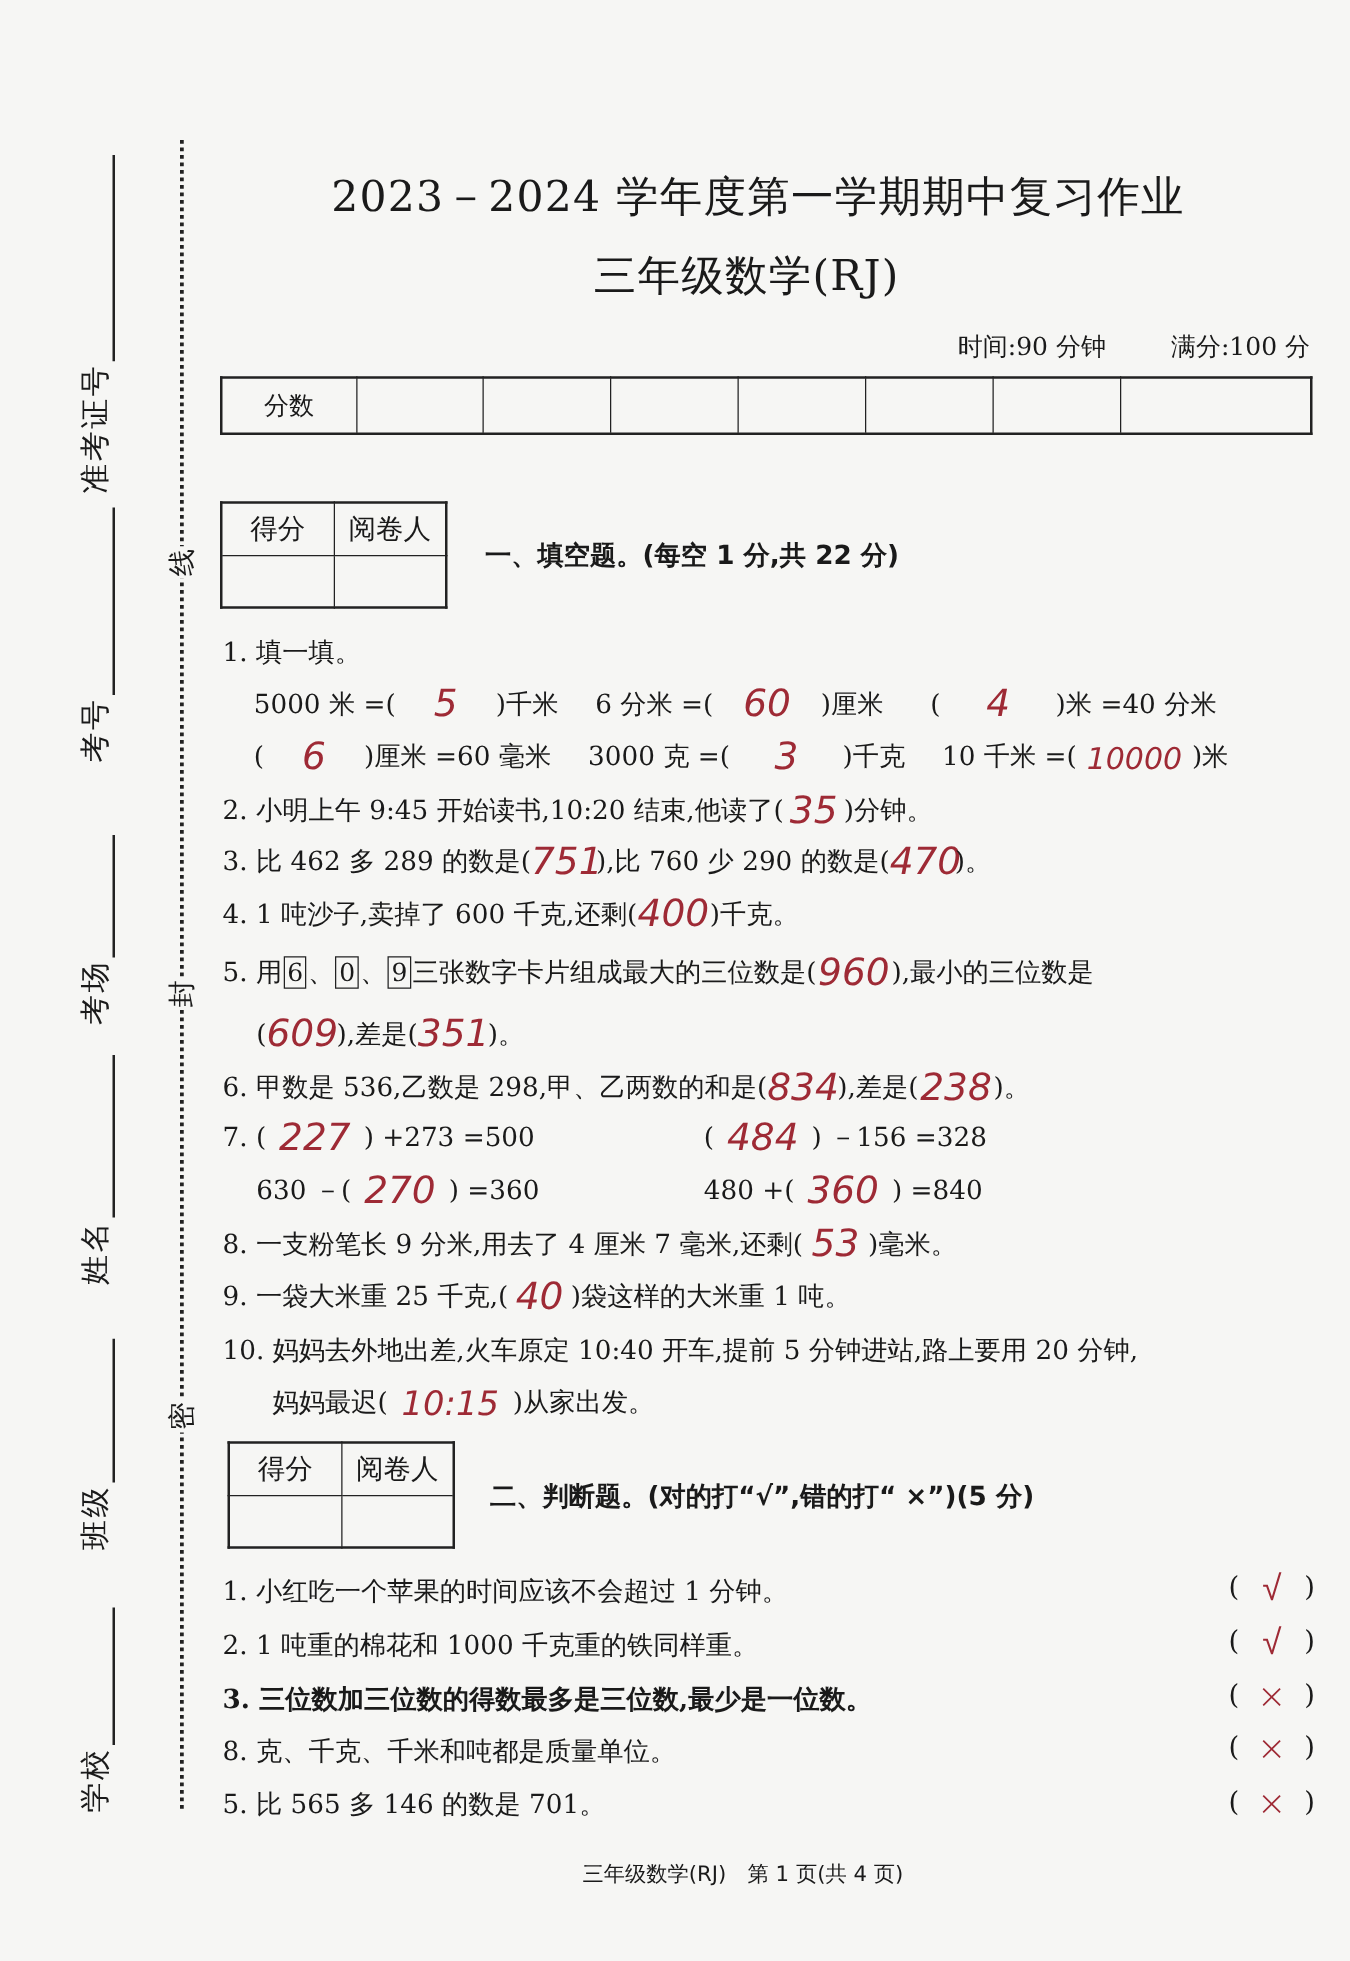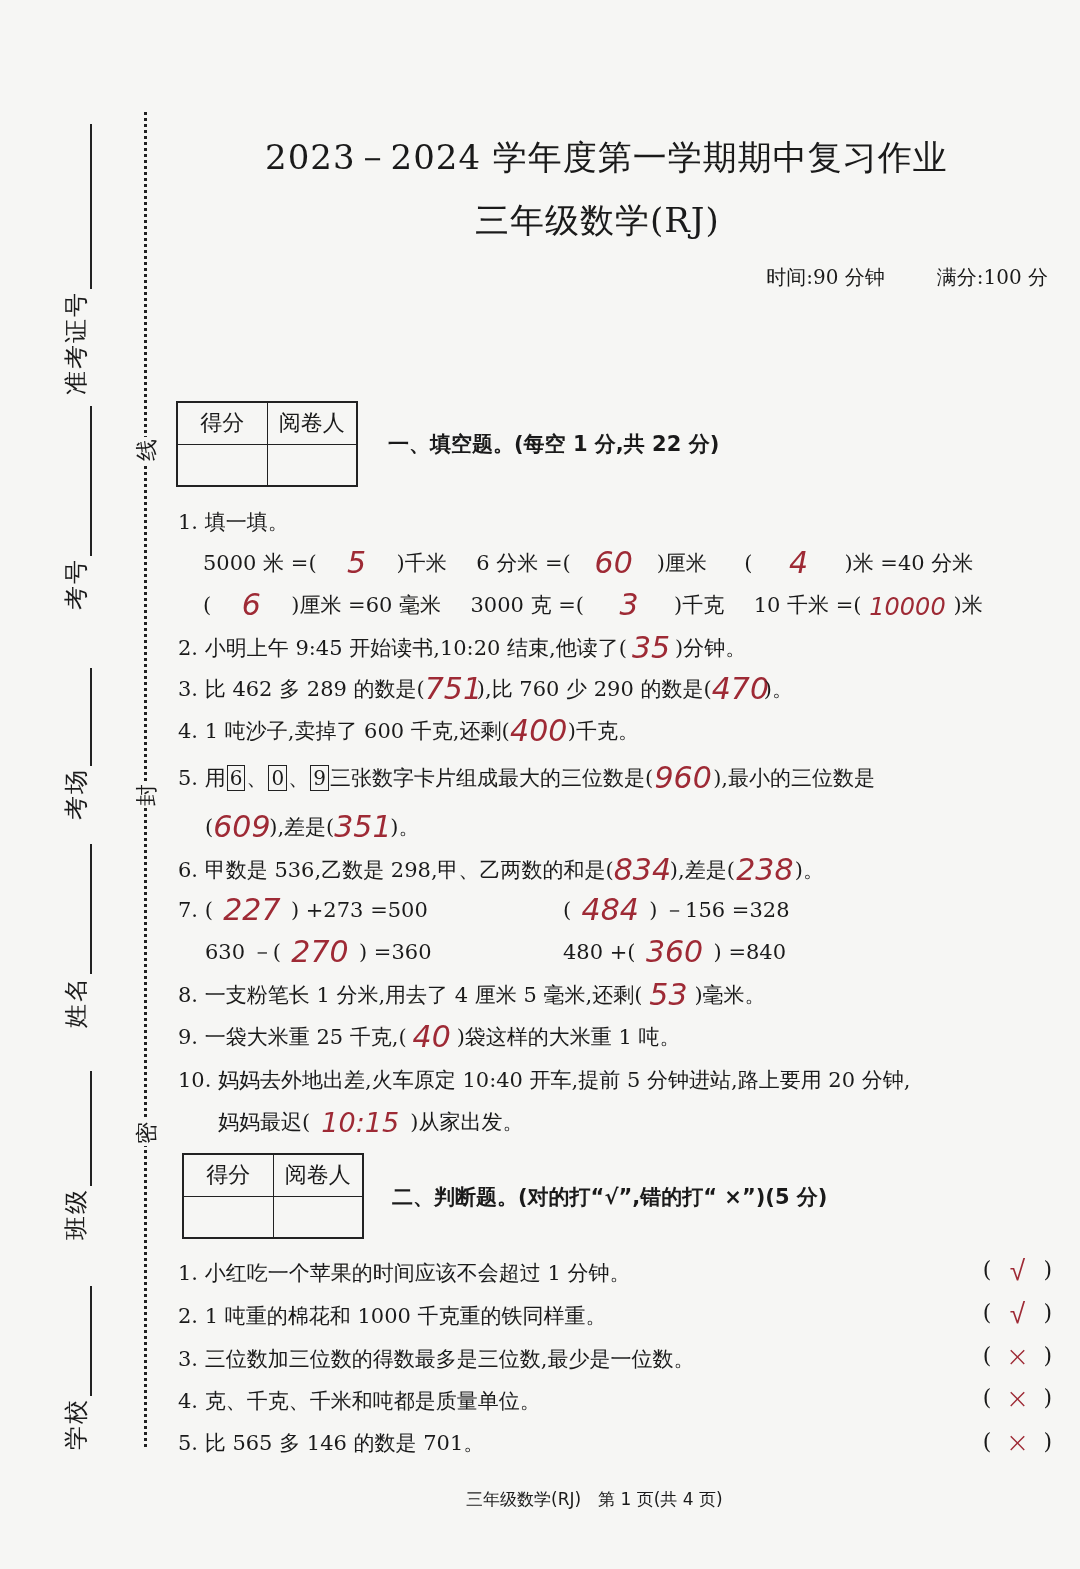--- a/index.html
+++ b/index.html
@@ -82,20 +82,30 @@
 
 <div class="title">2023－2024 学年度第一学期期中复习作业</div>
 <div class="subtitle">三年级数学(RJ)</div>
 <div class="meta">
   <span>时间:90 分钟</span>
   <span>满分:100 分</span>
 </div>
 
 <table class="score-table">
   <tbody>
+  <tr>
+    <td class="hd">分数</td>
+    <td></td>
+    <td></td>
+    <td></td>
+    <td></td>
+    <td></td>
+    <td></td>
+    <td></td>
+  </tr>
 </tbody>
   </table>
 
 <table class="grader" style="left:176px; top:401px;">
   <tbody>
       <tr>
     <td>得分</td>
     <td>阅卷人</td>
   </tr>
   <tr>
@@ -152,21 +162,21 @@
   <span>(</span><span class="ans" style="width:78px">484</span><span>) －156 =328</span>
 </div>
 <div class="q" style="left:205px; top:937px;">
   <span>630 －(</span><span class="ans" style="width:78px">270</span><span>) =360</span>
 </div>
 <div class="q" style="left:563px; top:937px;">
   <span>480 +(</span><span class="ans" style="width:78px">360</span><span>) =840</span>
 </div>
 
 <div class="q" style="left:178px; top:980px;">
-  <span>8. 一支粉笔长 1 分米,用去了 4 厘米 5 毫米,还剩(</span><span class="ans" style="width:52px">53</span><span>)毫米。</span>
+  <span>8. 一支粉笔长 9 分米,用去了 4 厘米 7 毫米,还剩(</span><span class="ans" style="width:52px">53</span><span>)毫米。</span>
 </div>
 
 <div class="q" style="left:178px; top:1022px;">
   <span>9. 一袋大米重 25 千克,(</span><span class="ans" style="width:50px">40</span><span>)袋这样的大米重 1 吨。</span>
 </div>
 
 <div class="q" style="left:178px; top:1065px;">10. 妈妈去外地出差,火车原定 10:40 开车,提前 5 分钟进站,路上要用 20 分钟,</div>
 <div class="q" style="left:218px; top:1107px;">
   <span>妈妈最迟(</span><span class="ans" style="width:100px;font-size:27px">10:15</span><span>)从家出发。</span>
 </div>
@@ -188,26 +198,26 @@
 <div class="q" style="left:178px; top:1258px;text-align:center;">1. 小红吃一个苹果的时间应该不会超过 1 分钟。</div>
 <div class="mark" style="top:1254px;">
   <span>(</span><span class="ans">√</span><span>)</span>
 </div>
 
 <div class="q" style="left:178px; top:1301px;">2. 1 吨重的棉花和 1000 千克重的铁同样重。</div>
 <div class="mark" style="top:1297px;">
   <span>(</span><span class="ans">√</span><span>)</span>
 </div>
 
-<div class="q" style="left:178px; top:1344px;">3. 三位数加三位数的得数最多是三位数,最少是一位数。</div>
+<div class="q" style="left:178px; top:1344px;font-weight:bold;">3. 三位数加三位数的得数最多是三位数,最少是一位数。</div>
 <div class="mark" style="top:1340px;">
   <span>(</span><span class="ans">×</span><span>)</span>
 </div>
 
-<div class="q" style="left:178px; top:1386px;">4. 克、千克、千米和吨都是质量单位。</div>
+<div class="q" style="left:178px; top:1386px;">8. 克、千克、千米和吨都是质量单位。</div>
 <div class="mark" style="top:1382px;">
   <span>(</span><span class="ans">×</span><span>)</span>
 </div>
 
 <div class="q" style="left:178px; top:1428px;">5. 比 565 多 146 的数是 701。</div>
 <div class="mark" style="top:1426px;">
   <span>(</span><span class="ans">×</span><span>)</span>
 </div>
 
 <div class="footer">三年级数学(RJ)　第 1 页(共 4 页)</div>

